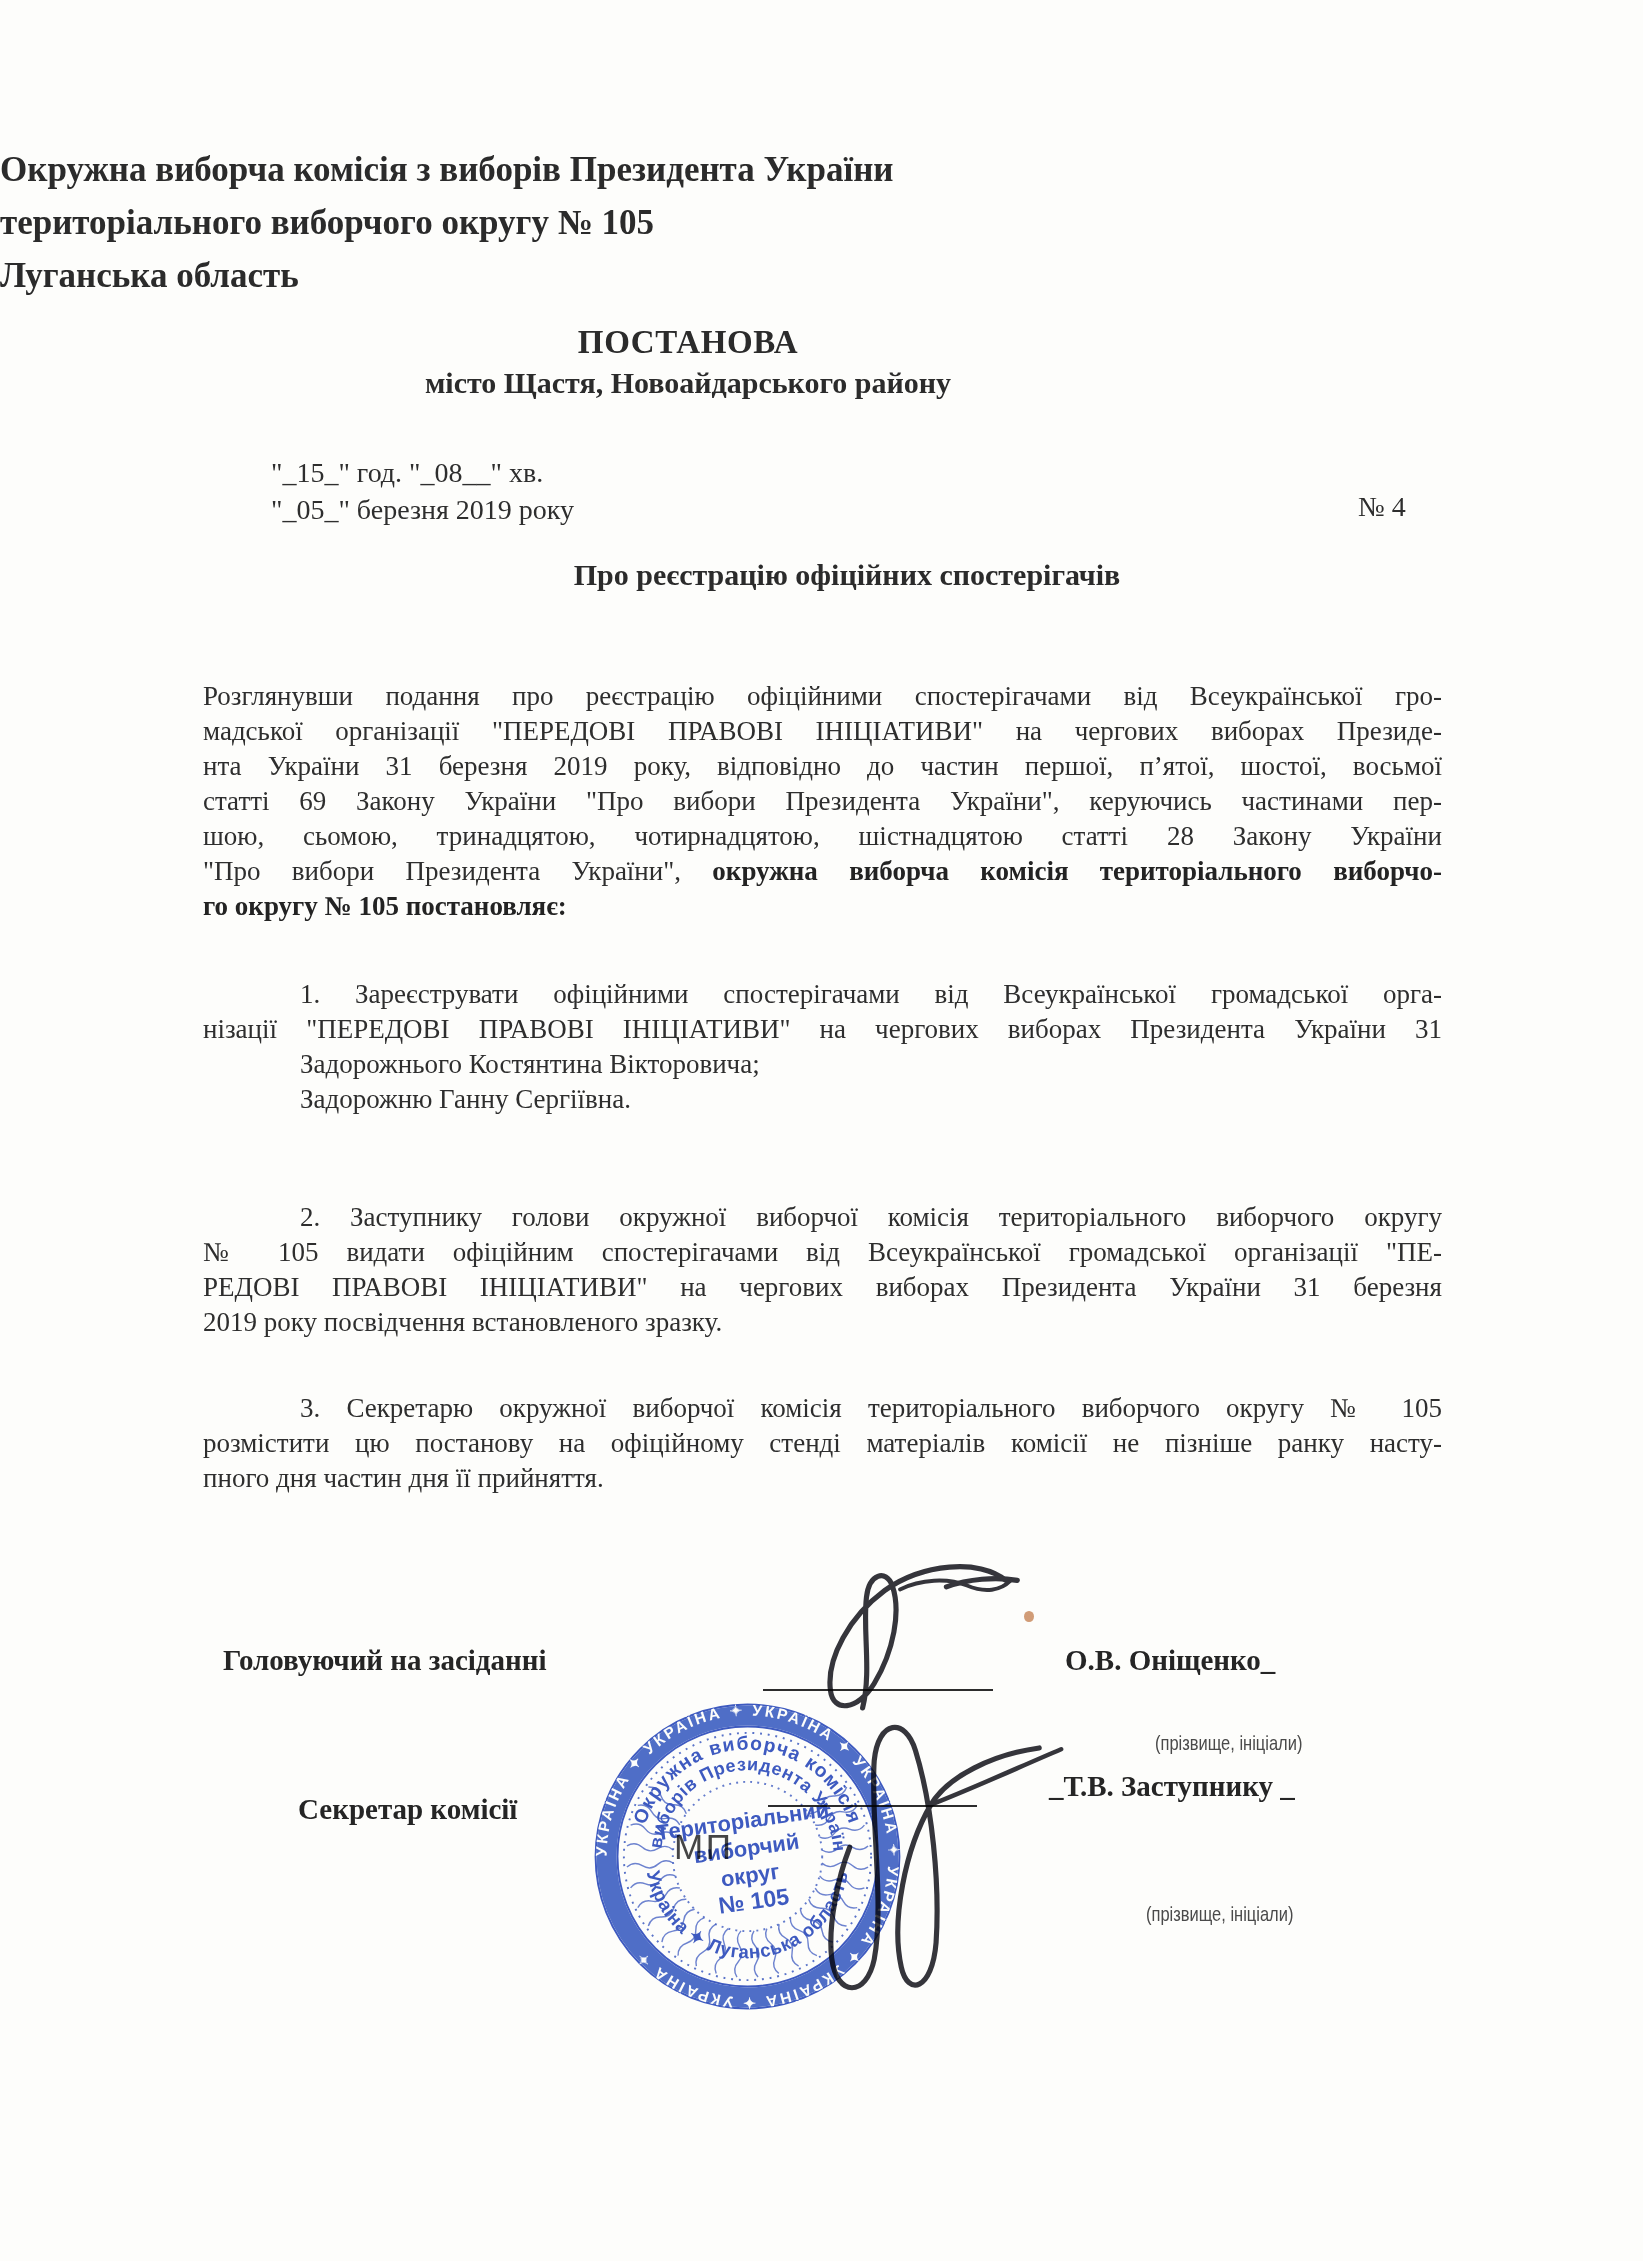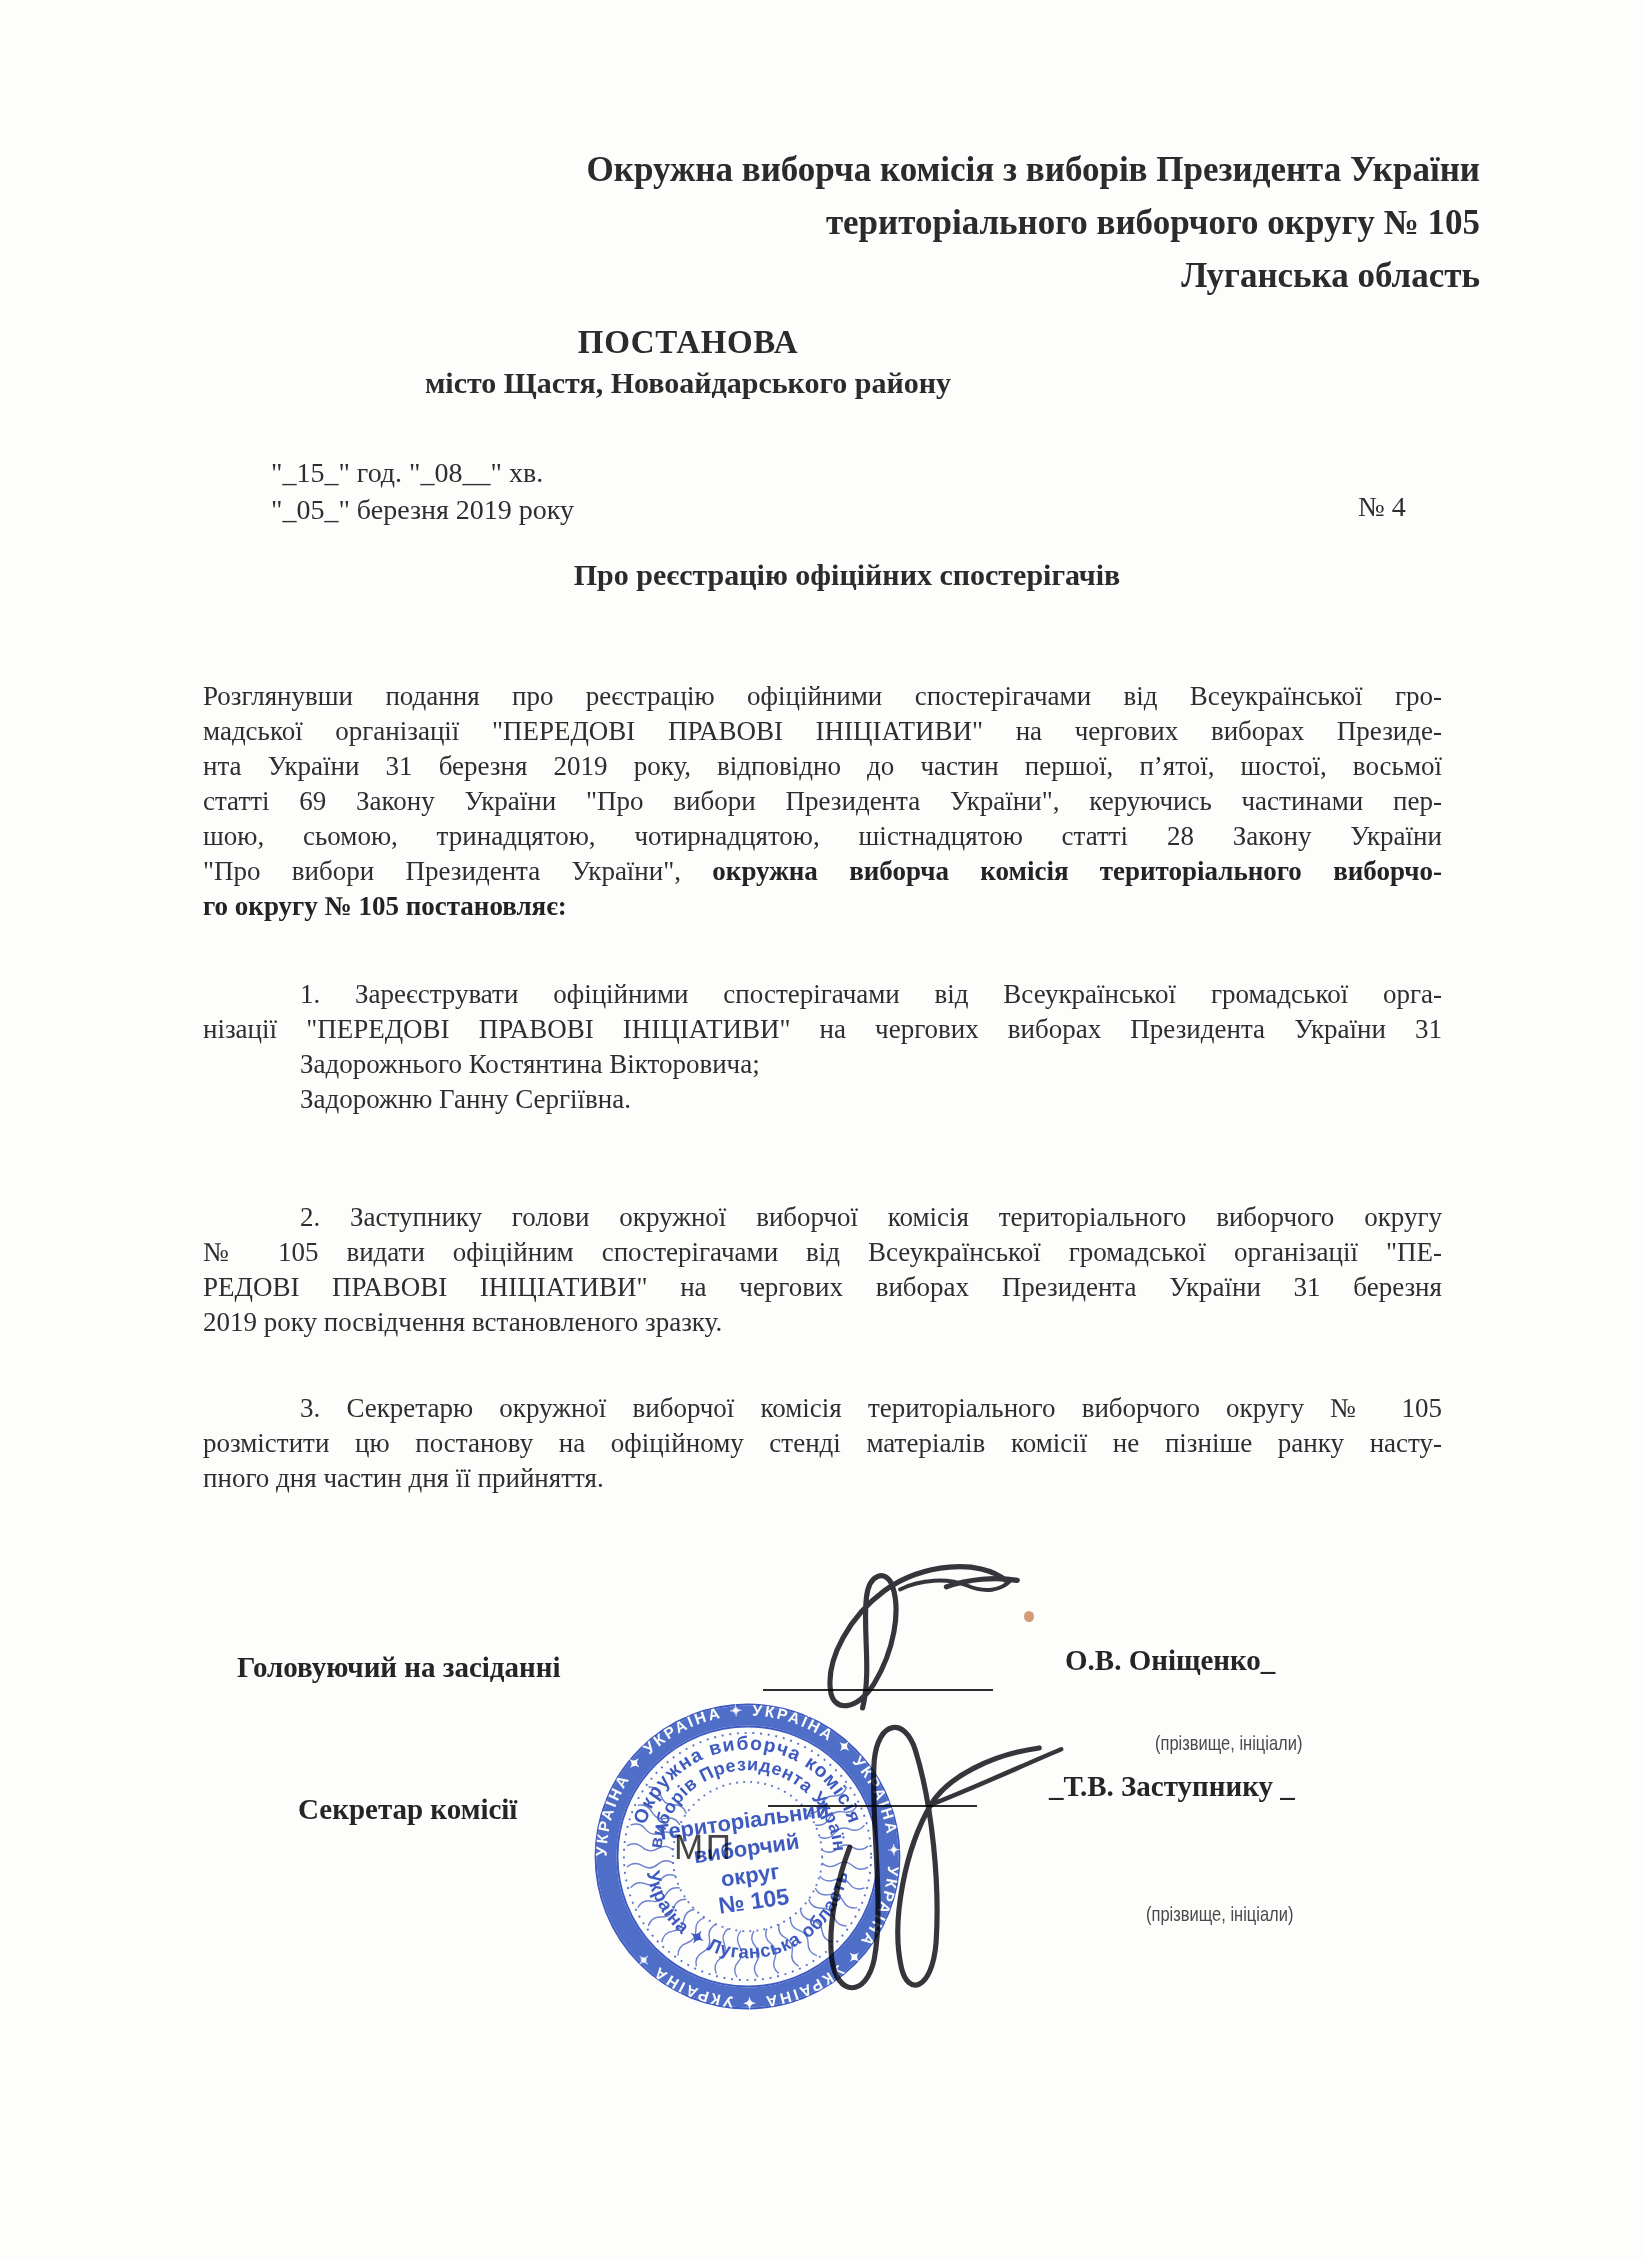--- a/index.html
+++ b/index.html
@@ -1,21 +1,21 @@
 <!DOCTYPE html>
 <html style="font-size:10.3px"><head>
 <meta charset="utf-8">
 <style>
   html,body{margin:0;padding:0;background:#ffffff;}
   .page{position:relative;width:1644px;height:2261px;background:#fdfdfb;overflow:hidden;
         font-family:"Liberation Serif",serif;color:#262626;}
 
   
-  .doc-header{position:absolute;left:0;top:143px;width:1480px;box-sizing:border-box;padding-left:61px;
-              text-align:right;font-weight:bold;font-size:35px;line-height:53px;color:#2b2b2b;}
+  .doc-header{position:absolute;left:0;top:143px;width:1480px;box-sizing:border-box;
+              text-align:left;font-weight:bold;font-size:35px;line-height:53px;color:#2b2b2b;}
   .postanova{position:absolute;left:0;top:322px;width:1312px;box-sizing:border-box;padding-left:64px;
              text-align:center;font-weight:bold;color:#2b2b2b;}
   .postanova .t{font-size:33px;line-height:40px;letter-spacing:0.6px;}
   .postanova .p{font-size:30px;line-height:41px;}
 
   .meta{position:absolute;left:271px;top:454px;font-size:28px;line-height:37px;color:#2e2e2e;}
   .doc-number{position:absolute;left:1358px;top:491px;font-size:28px;color:#2e2e2e;}
   .subject{position:absolute;left:0;top:558px;width:1644px;box-sizing:border-box;padding-left:50px;
            text-align:center;font-size:30px;font-weight:bold;color:#2b2b2b;}
 
@@ -88,21 +88,21 @@
         <div class="bline just"><span>РЕДОВІ ПРАВОВІ ІНІЦІАТИВИ" на чергових виборах Президента України 31 березня</span></div>
         <div class="bline"><span>2019 року посвідчення встановленого зразку.</span></div>
       </div>
       <div class="para" style="top: 1391px;">
         <div class="bline just ind"><span>3. Секретарю окружної виборчої комісія територіального виборчого округу № 105</span></div>
         <div class="bline just"><span>розмістити цю постанову на офіційному стенді матеріалів комісії не пізніше ранку насту-</span></div>
         <div class="bline"><span>пного дня частин дня її прийняття.</span></div>
       </div>
     </div>
 
-  <div class="sig-label" style="left:237px;top:1644px;margin-top:7px;">Головуючий на засіданні</div>
+  <div class="sig-label" style="left:223px;top:1644px;">Головуючий на засіданні</div>
   <div class="sig-line" style="left:763px;top:1689px;width:230px;"></div>
   <div class="sig-name" style="left:1065px;top:1644px;">О.В. Оніщенко_</div>
   <div class="sig-hint" style="left:1155px;top:1731px;">(прізвище, ініціали)</div>
 
   <div class="sig-label" style="left:298px;top:1793px;">Секретар комісії</div>
   <div class="sig-line" style="left:768px;top:1805px;width:209px;"></div>
   <div class="sig-name" style="left:1049px;top:1770px;">_Т.В. Заступнику _</div>
   <div class="sig-hint" style="left:1146px;top:1902px;">(прізвище, ініціали)</div>
 
   <div class="mp">МП</div>

